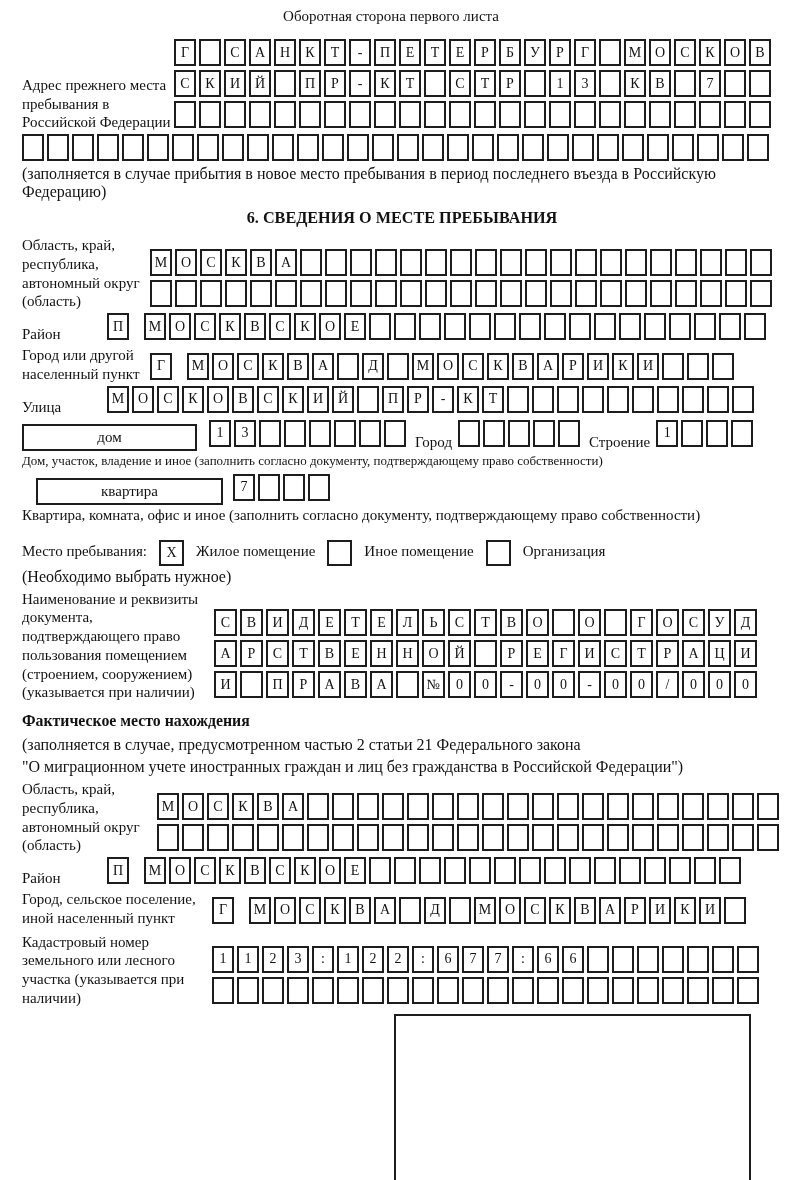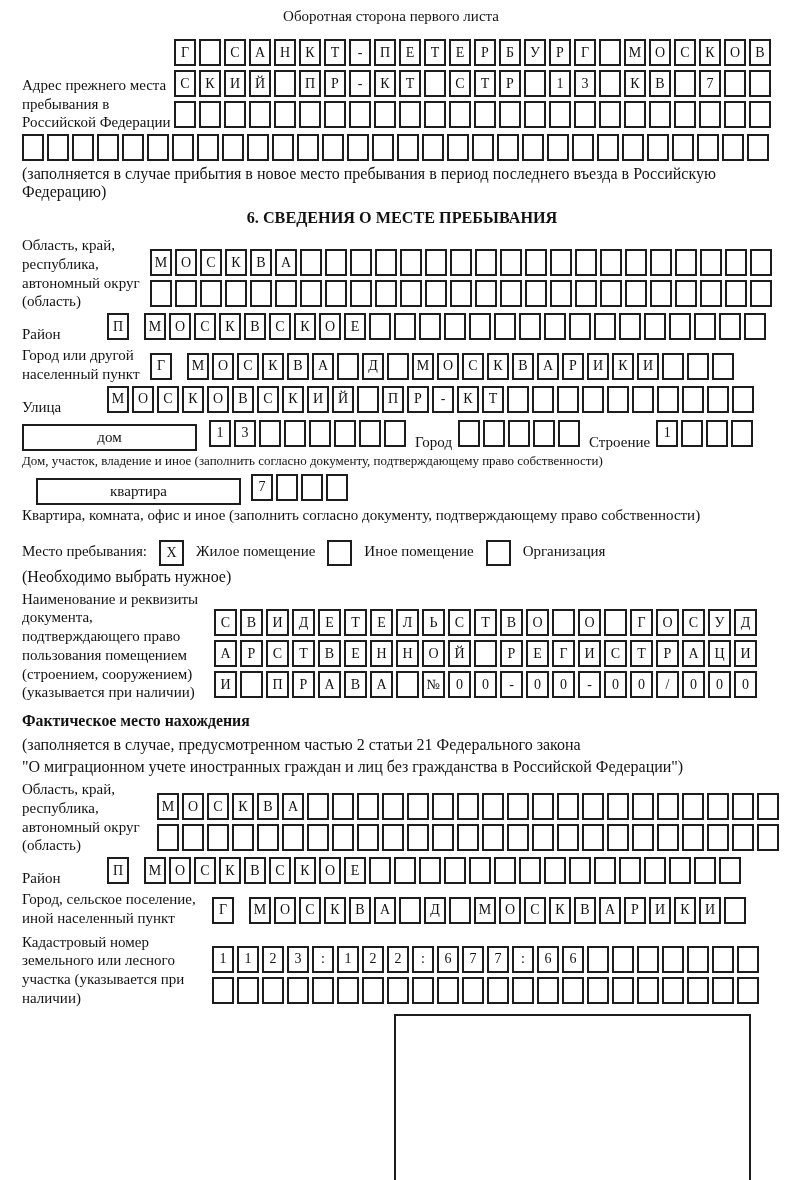--- a/index.html
+++ b/index.html
@@ -26,21 +26,21 @@
 
   .note { font-size: 16px; text-align: left; margin: 2px 0 4px 0; }
   .h2 { font-weight: bold; text-align: center; font-size: 16.2px; margin: 8px 0 8px 0; }
   .h3 { font-weight: bold; text-align: left; font-size: 15.8px; margin: 10px 0 6px 0; }
 
   .widebox {
     border: 2px solid #1d1d1d; height: 27px; display: inline-flex; flex:none;
     align-items: center; justify-content: center; background: #fff;
   }
   .housebox { width: 175px; margin-right: 12px; }
-  .aptbox { width: 205px; margin: 0 10px 0 14px; }
+  .aptbox { width: 187px; margin: 0 10px 0 14px; }
 
   .inline-lab { flex:none; padding: 3px 6px 0 6px; }
   .chk {
     flex:none; width: 25px; height: 26px; border: 2px solid #1d1d1d;
     display: inline-flex; align-items: center; justify-content: center;
     margin: 0 12px; font-size: 14px;
   }
   .chkrow { display:flex; align-items:flex-start; margin: 4px 0 2px 0; }
   .chkrow .optlbl { padding-top: 3px; text-align: center; }
 

